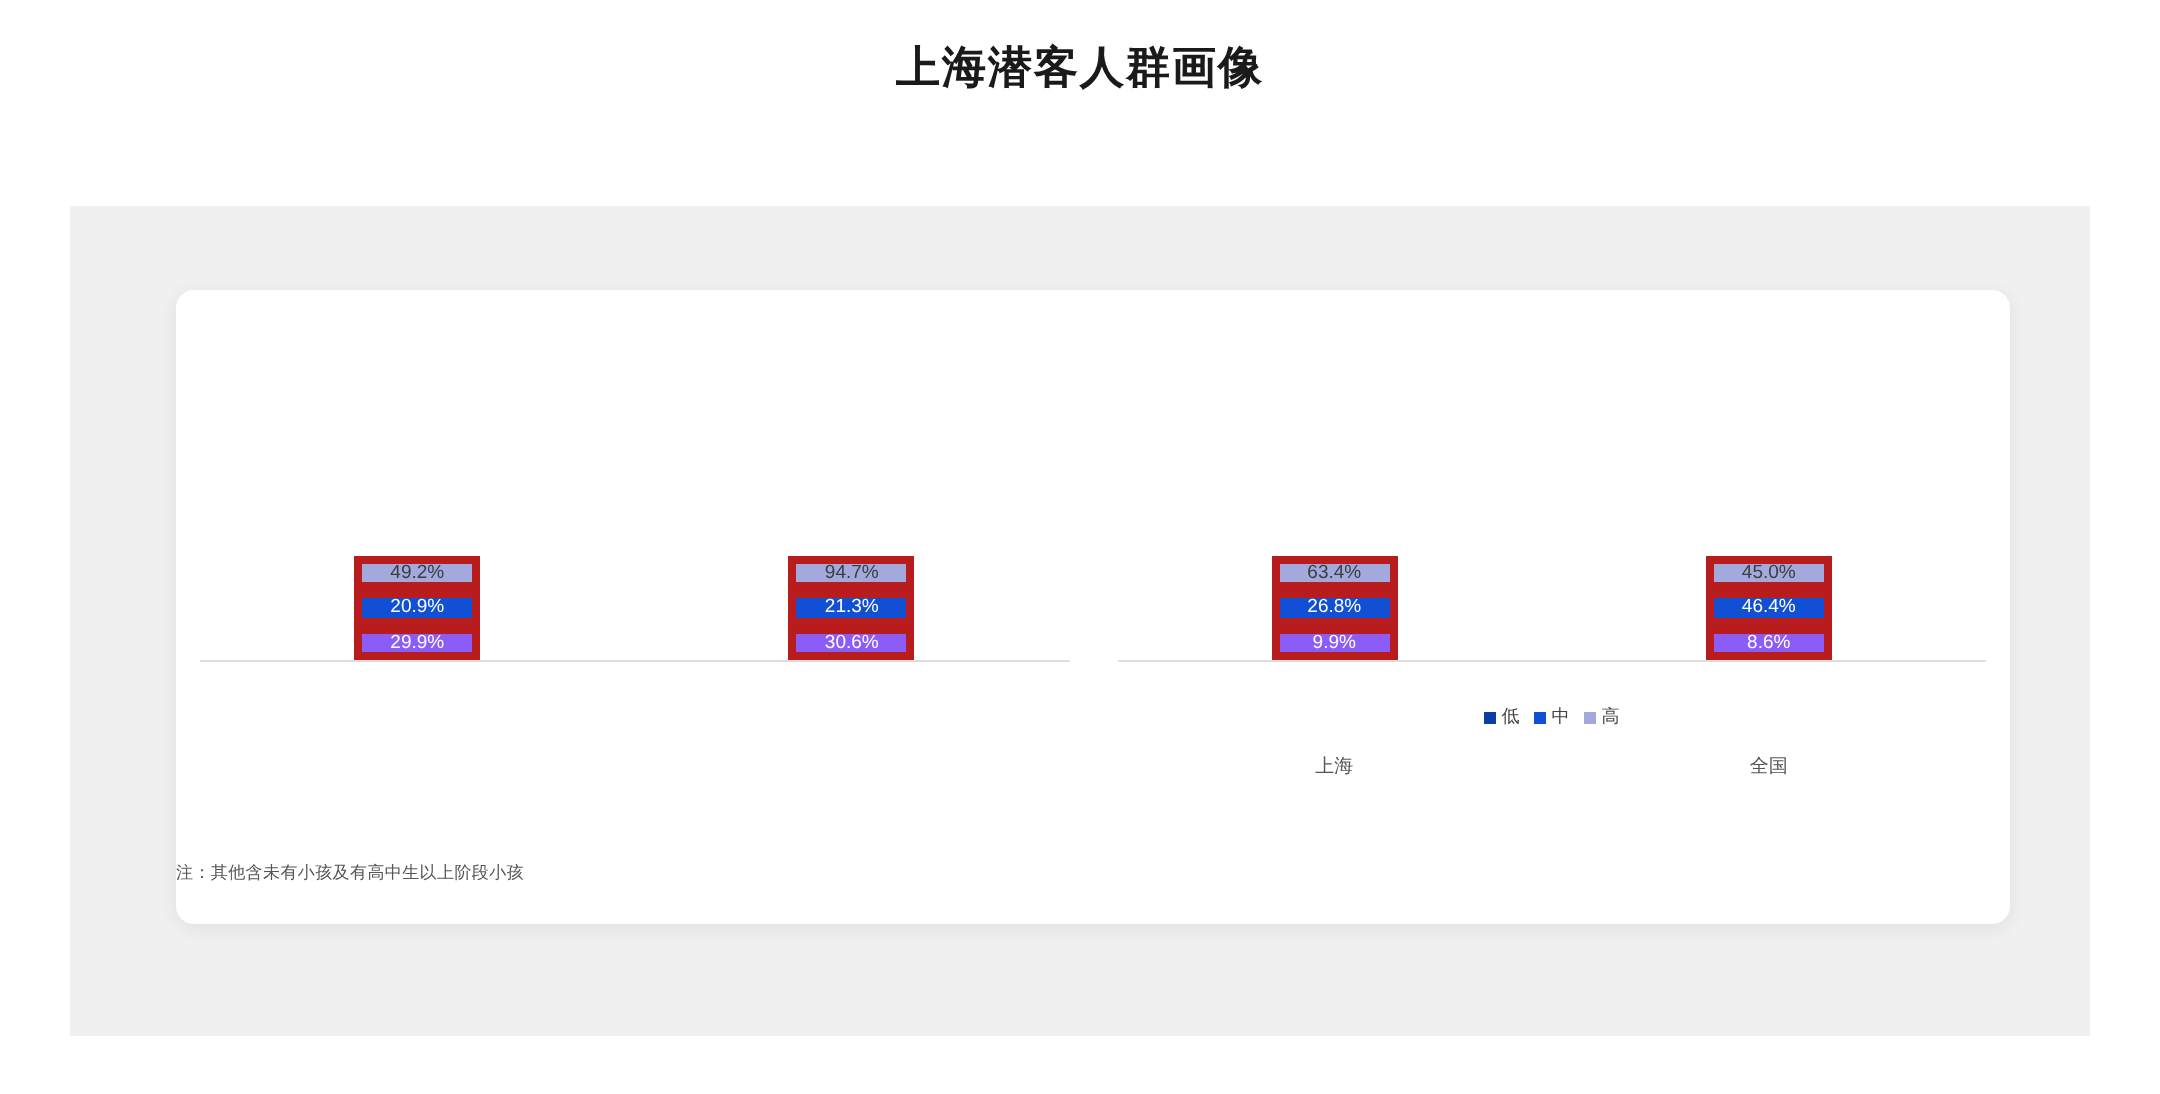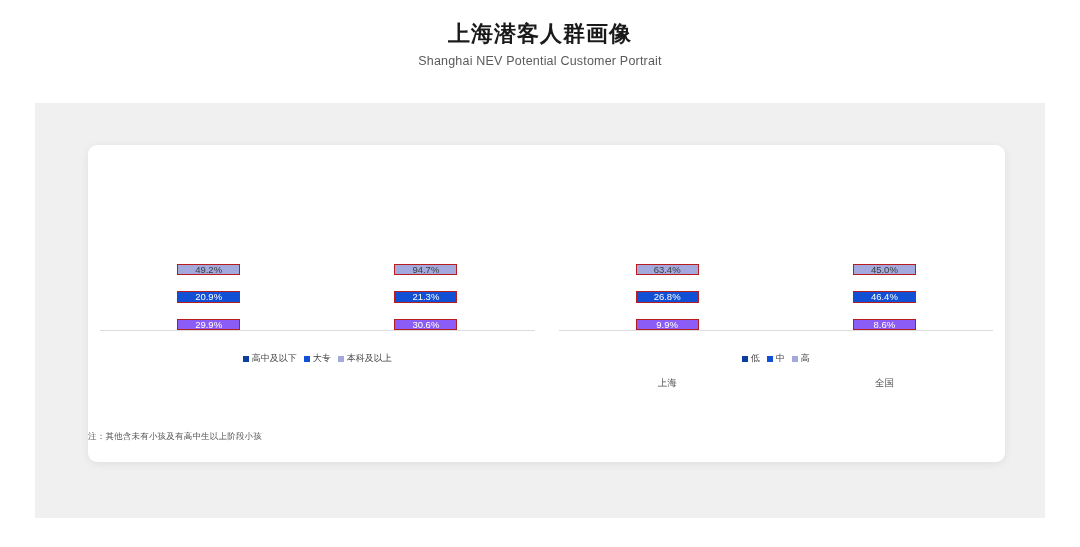--- a/index.html
+++ b/index.html
@@ -91,29 +91,28 @@
     align-items: flex-end;
   }
   .bar {
     width: 63px;
     display: flex;
     flex-direction: column;
     justify-content: flex-end;
   }
   .seg {
     box-sizing: border-box;
-    border: 1px solid #b91c1c;
+    border: 4px solid #b91c1c;
     display: flex;
     align-items: center;
     justify-content: center;
     font-size: 9.5px;
     line-height: 1;
     overflow: hidden;
     white-space: nowrap;
-    margin-top: 16px;
   }
   .seg.light  { background: #a3a9dc; color: #3c3c3c; }
   .seg.mid    { background: #1150d4; color: #ffffff; }
   .seg.dark   { background: #8b5cf6; color: #ffffff; }
 
   .axis-line {
     position: absolute;
     left: 12px;
     right: 12px;
     top: 185px;
@@ -181,21 +180,20 @@
     font-size: 8.5px;
     color: #555555;
     letter-spacing: 0.2px;
   }
 </style>
 </head>
 <body>
 
 <div class="header">
   <div class="page-title">上海潜客人群画像</div>
-  <div class="page-subtitle">Shanghai NEV Potential Customer Portrait</div>
 </div>
 
 <div class="panel"></div>
 
 <div class="card">
   <div class="charts-row">
 
     <div class="chart-block">
       <div class="plot">
         <div class="bars">
@@ -212,34 +210,20 @@
         </div>
       </div>
 
       <div class="axis-line"></div>
 
       <div class="cat-labels empty">
         <div class="cat-label"></div>
         <div class="cat-label"></div>
       </div>
 
-      <div class="legend">
-        <span class="legend-item">
-          <span class="swatch" style="background:#0b3ea0"></span>
-          <span>高中及以下</span>
-        </span>
-        <span class="legend-item">
-          <span class="swatch" style="background:#1150d4"></span>
-          <span>大专</span>
-        </span>
-        <span class="legend-item">
-          <span class="swatch" style="background:#a3a9dc"></span>
-          <span>本科及以上</span>
-        </span>
-      </div>
 
     </div>
 
     <div class="chart-block">
       <div class="plot">
         <div class="bars">
           <div class="bar">
             <div class="seg light" style="height: 63.4%;">63.4%</div>
             <div class="seg mid" style="height: 26.8%;">26.8%</div>
             <div class="seg dark" style="height: 9.9%;">9.9%</div>

